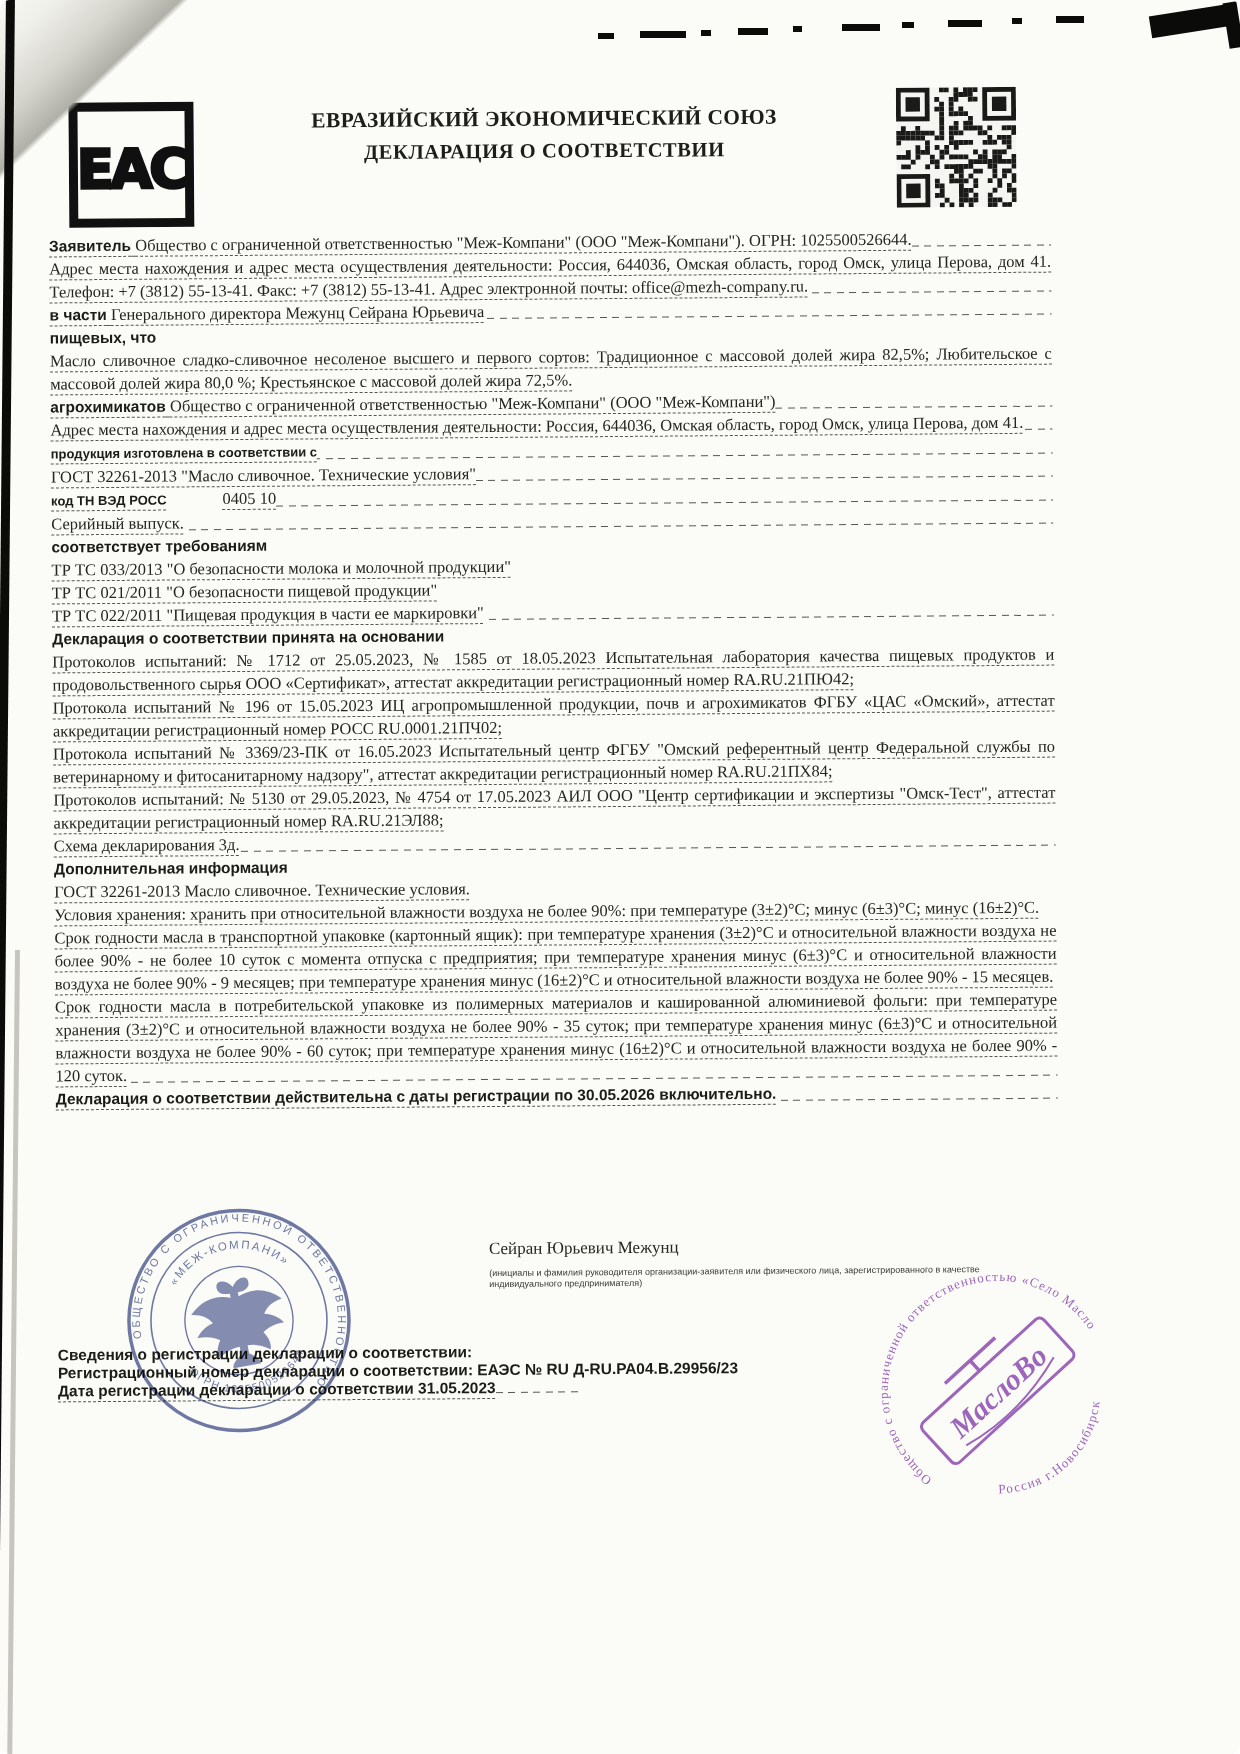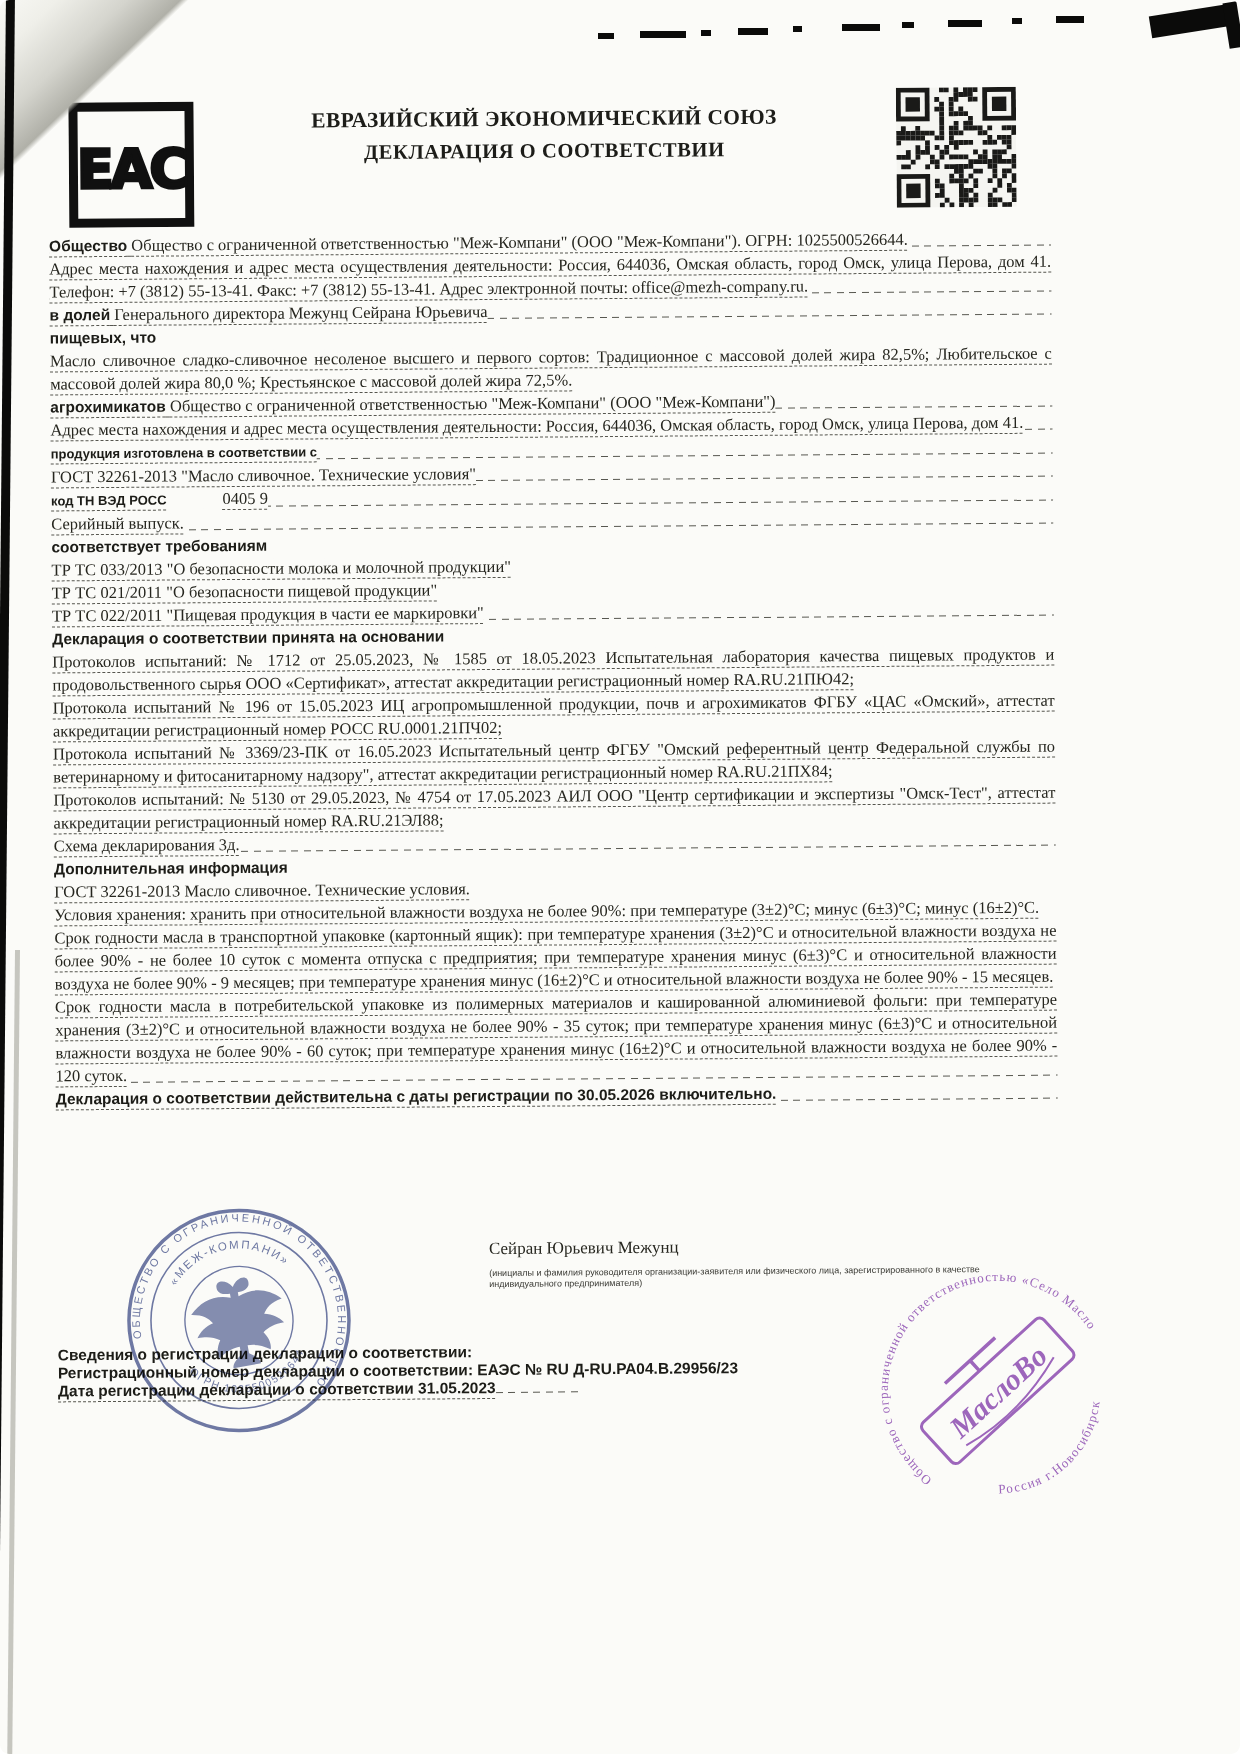--- a/index.html
+++ b/index.html
@@ -284,39 +284,39 @@
             <rect x="94.39999999999999" y="9.44" width="14.16" height="14.16"></rect>
             <rect x="0" y="84.96" width="33.04" height="33.04"></rect>
             <rect fill="#f5f5f1" x="4.72" y="89.67999999999999" width="23.599999999999998" height="23.599999999999998"></rect>
             <rect x="9.44" y="94.39999999999999" width="14.16" height="14.16"></rect>
           </g>
       </svg>
     </div>
 
     <div class="content">
 
-      <p class="line trail"><span class="t"><b class="h">Общество</b> <span>Общество с ограниченной ответственностью "Меж-Компани" (ООО "Меж-Компани").  ОГРН: 1025500526644.</span></span></p>
+      <p class="line trail"><span class="t"><b class="h">Заявитель</b> <span>Общество с ограниченной ответственностью "Меж-Компани" (ООО "Меж-Компани").  ОГРН: 1025500526644.</span></span></p>
 
       <p class="line trail just"><span class="t">Адрес места нахождения и адрес места осуществления деятельности: Россия, 644036, Омская область, город Омск, улица Перова, дом 41. Телефон: +7 (3812) 55-13-41. Факс: +7 (3812) 55-13-41. Адрес электронной почты: office@mezh-company.ru.</span></p>
 
-      <p class="line trail"><span class="t"><b class="h">в долей</b> <span>Генерального директора Межунц Сейрана Юрьевича</span></span></p>
+      <p class="line trail"><span class="t"><b class="h">в части</b> <span>Генерального директора Межунц Сейрана Юрьевича</span></span></p>
 
       <p class="line mt6"><b class="h">пищевых, что</b></p>
 
       <p class="line just"><span class="t">Масло сливочное сладко-сливочное несоленое высшего и первого сортов: Традиционное с массовой долей жира 82,5%; Любительское с массовой долей жира 80,0 %; Крестьянское с массовой долей жира 72,5%.</span></p>
 
       <p class="line trail"><span class="t"><b class="h">агрохимикатов</b> <span>Общество с ограниченной ответственностью "Меж-Компани" (ООО "Меж-Компани")</span></span></p>
 
       <p class="line trail just"><span class="t">Адрес места нахождения и адрес места осуществления деятельности: Россия, 644036, Омская область, город Омск, улица Перова, дом 41.</span></p>
 
       <p class="line trail mt14"><span class="t"><b class="h sm">продукция изготовлена в соответствии с</b></span></p>
 
       <p class="line trail"><span class="t">ГОСТ 32261-2013 "Масло сливочное. Технические условия"</span></p>
 
-      <p class="line trail mt14"><span class="t"><b class="h sm">код ТН ВЭД РОСС</b><span class="gap"></span><span>0405 9</span></span></p>
+      <p class="line trail mt14"><span class="t"><b class="h sm">код ТН ВЭД РОСС</b><span class="gap"></span><span>0405 10</span></span></p>
 
       <p class="line trail"><span class="t">Серийный выпуск.</span></p>
 
       <p class="line"><b class="h">соответствует требованиям</b></p>
 
       <p class="line"><span class="t">ТР ТС 033/2013 "О безопасности молока и молочной продукции"</span></p>
       <p class="line"><span class="t">ТР ТС 021/2011 "О безопасности пищевой продукции"</span></p>
       <p class="line trail"><span class="t">ТР ТС 022/2011 "Пищевая продукция в части ее маркировки"</span></p>
 
       <p class="line mt14"><b class="h">Декларация о соответствии принята на основании</b></p>

